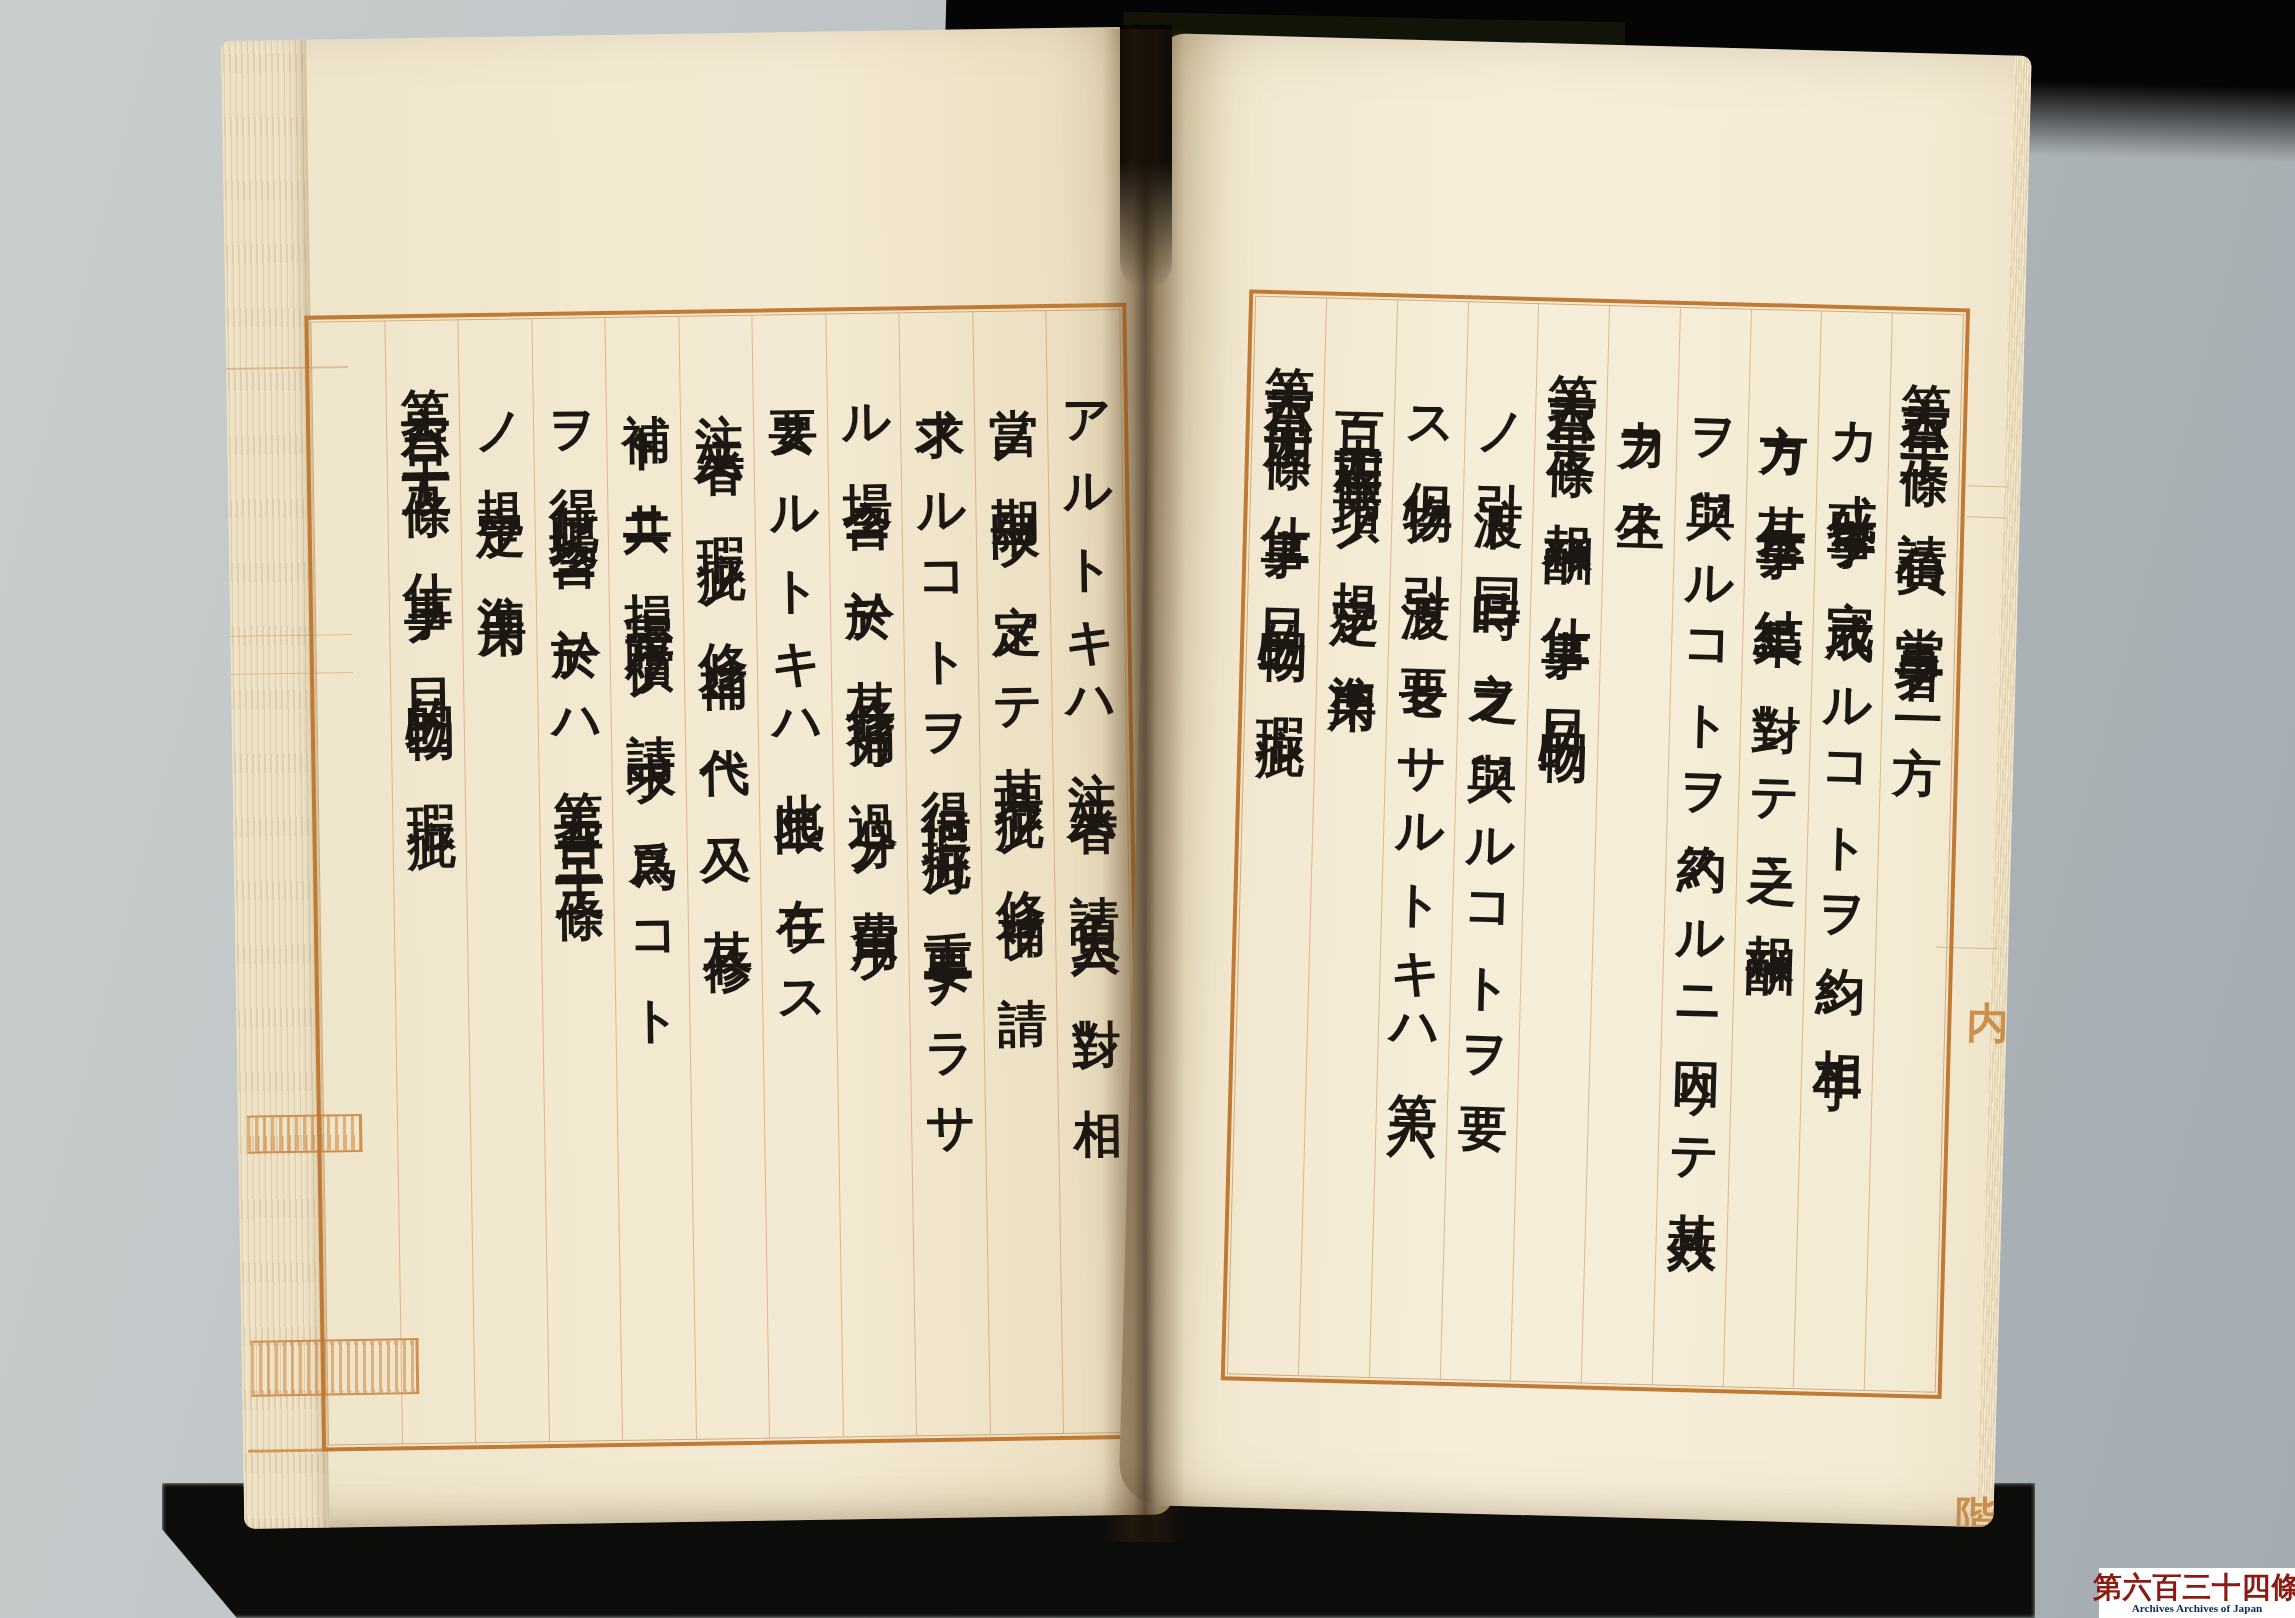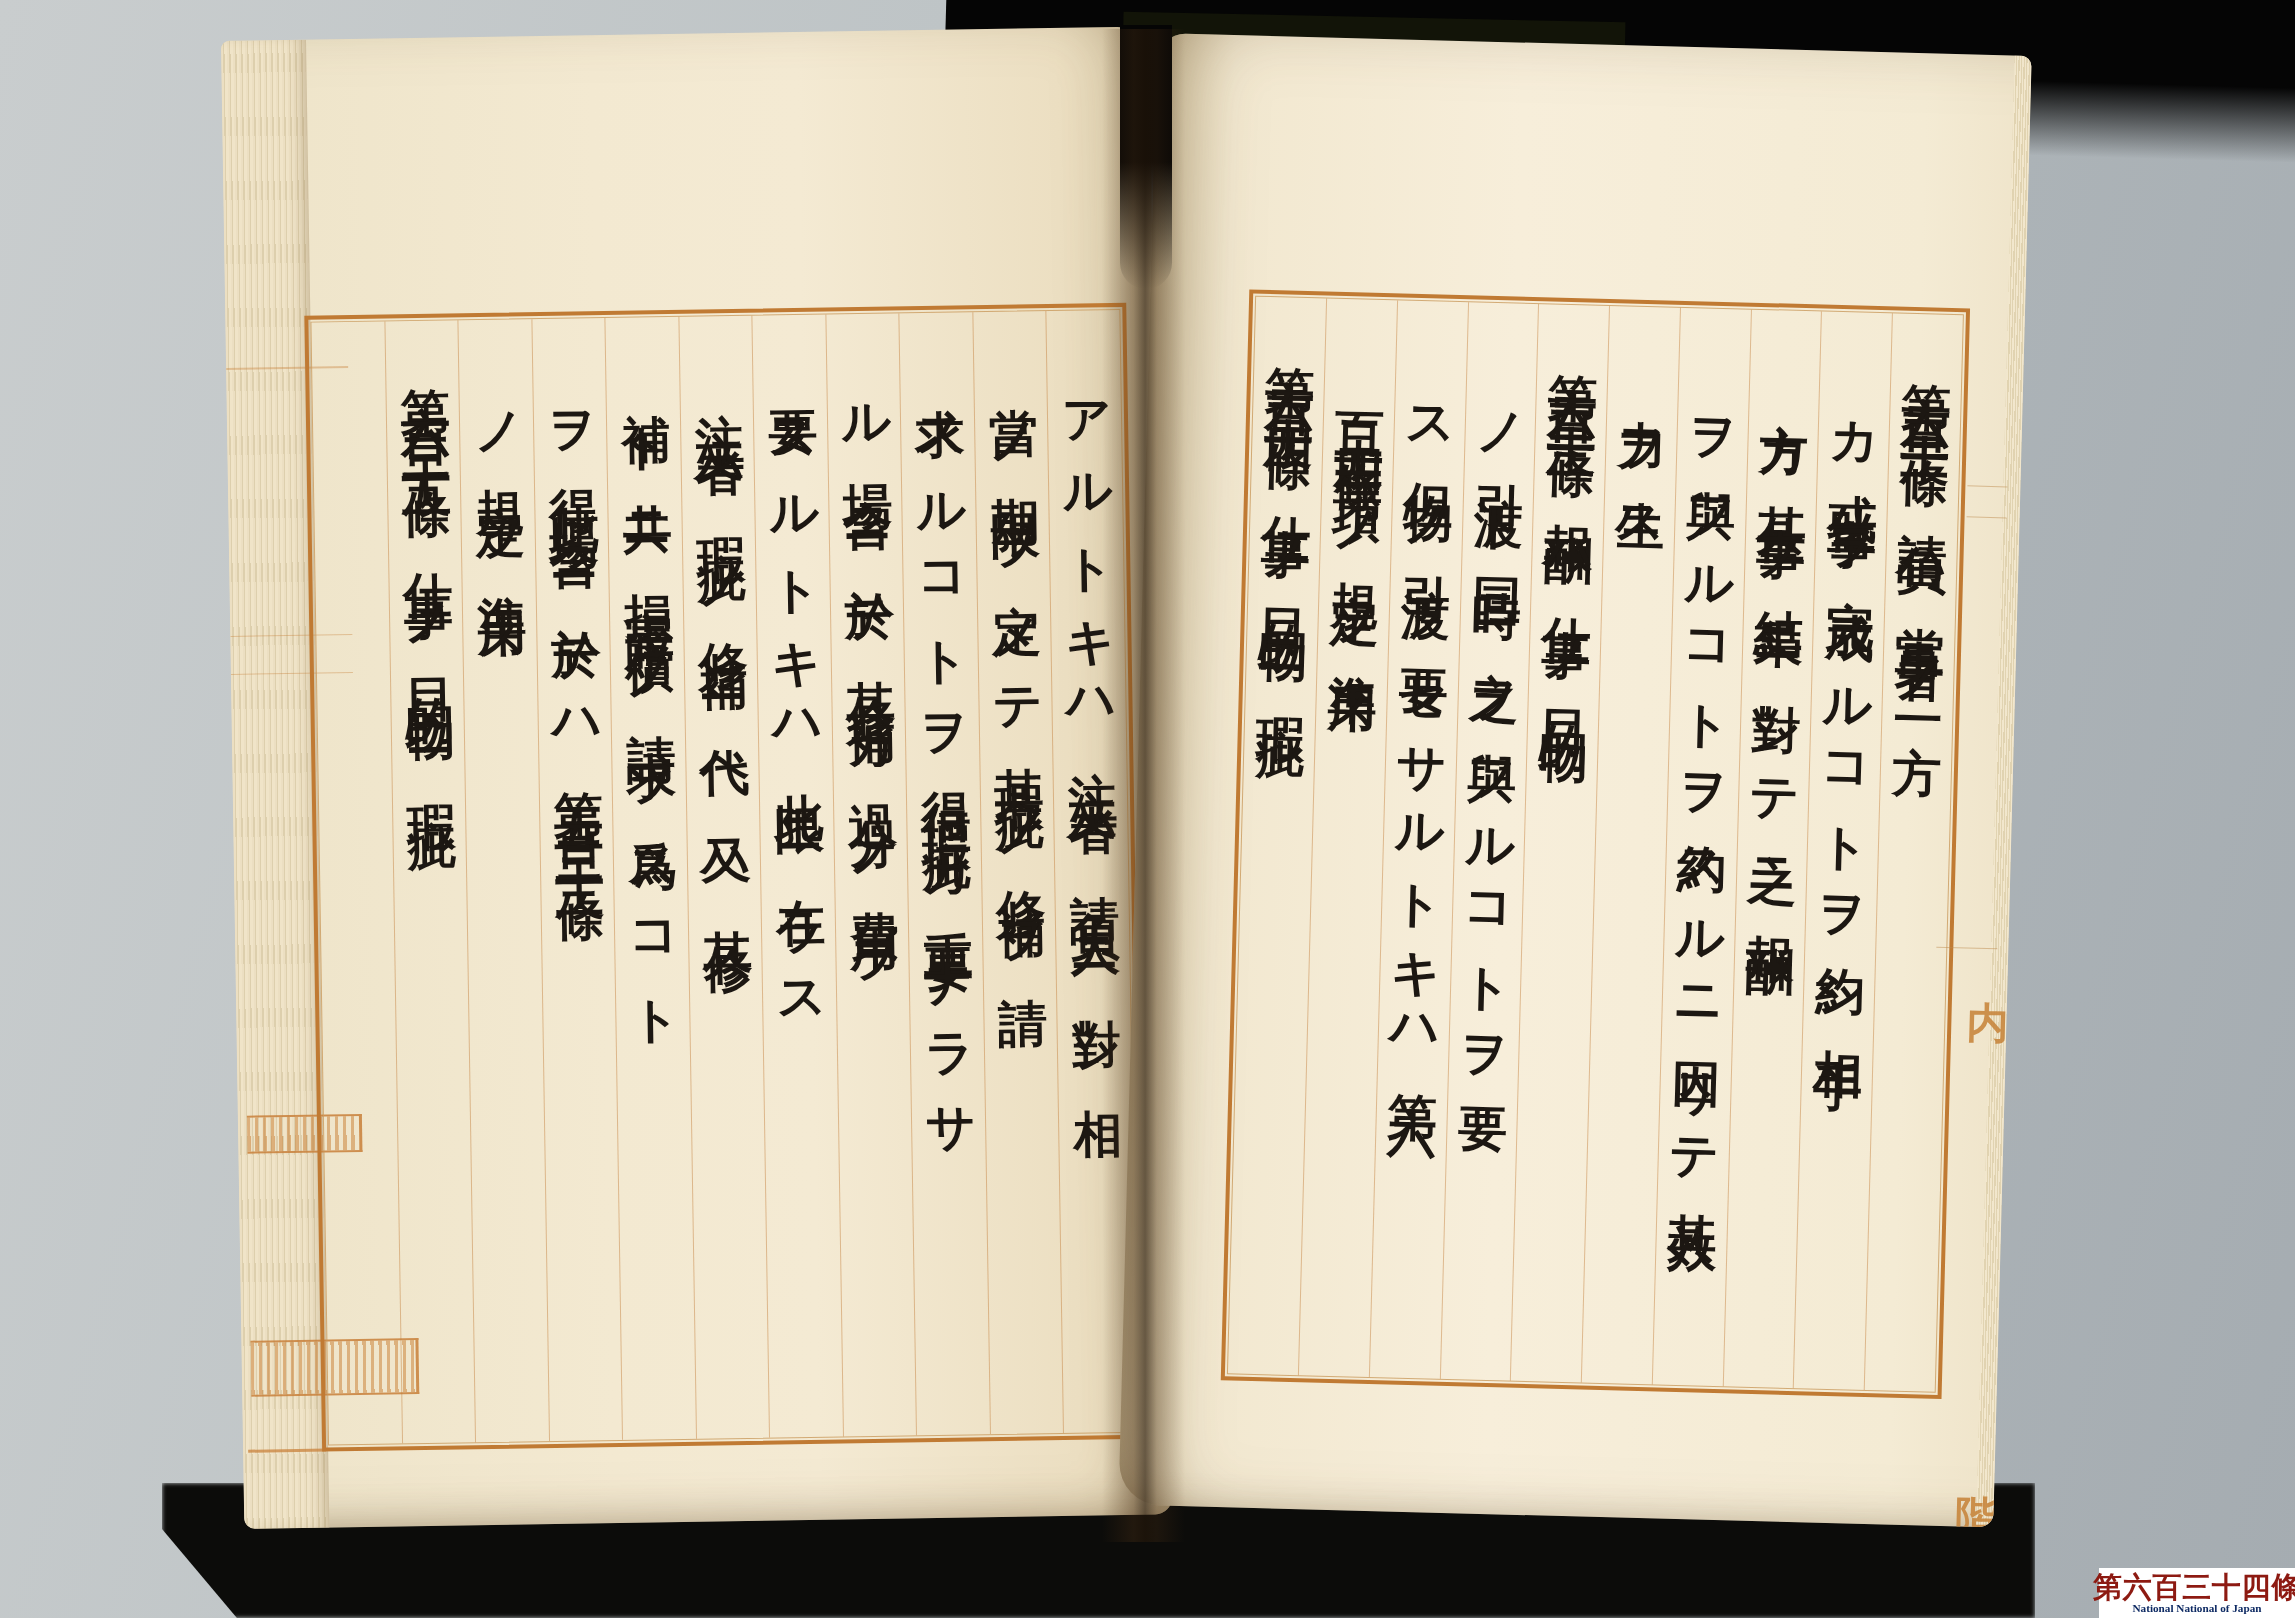--- a/index.html
+++ b/index.html
@@ -176,15 +176,15 @@
 
   <div class="abs margin-glyph" style="right:-9.2px;top:912px;">内</div>
   <div class="abs margin-glyph" style="right:-10.6px;top:1407px;">階</div>
 </div>
 
 <div class="abs gutter-top-gap"></div>
 <div class="abs gutter"></div>
 
 <div class="abs watermark">
   <div class="wm-jp">第六百三十四條</div>
-  <div class="wm-en">National National of Japan</div>
+  <div class="wm-en">Archives Archives of Japan</div>
 </div>
 
 
 </body></html>

